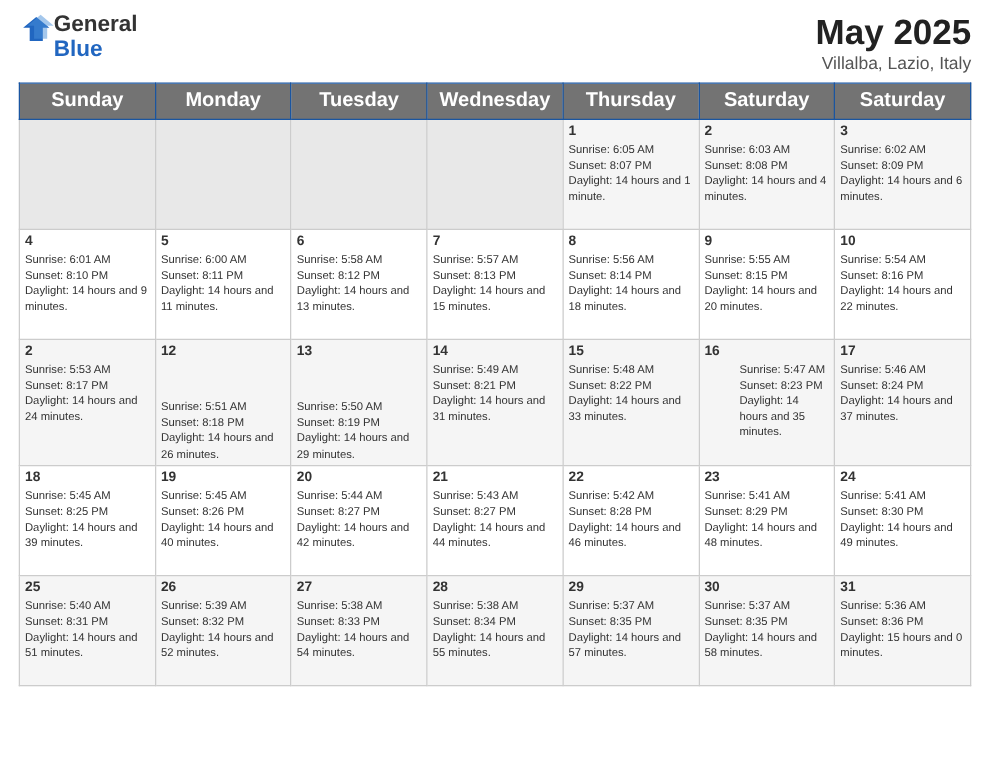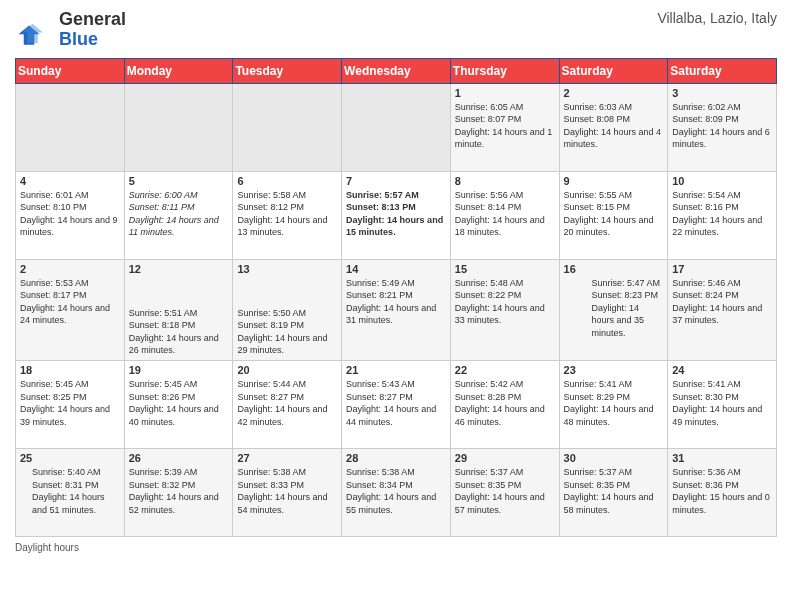--- a/index.html
+++ b/index.html
@@ -17,22 +17,22 @@
       padding: 10px 15px 10px 15px;
     }
     .header {
       display: flex;
       justify-content: space-between;
       align-items: flex-start;
       margin-bottom: 8px;
     }
     .logo {
       display: flex;
-      align-items: flex-end;
-      gap: 16px;
+      align-items: flex-start;
+      gap: 0;
     }
     .logo-text {
       font-size: 18px;
       font-weight: bold;
       line-height: 1.1;
     }
     .logo-general { color: #333; }
     .logo-blue { color: #2166c0; }
     .logo-icon {
       width: 28px;
@@ -49,25 +49,25 @@
     .title-location {
       font-size: 14px;
       color: #555;
     }
     .calendar {
       width: 100%;
       border-collapse: collapse;
       table-layout: fixed;
     }
     .calendar thead th {
-      background: #ef4444;
+      background: #737373;
       color: #fff;
-      font-size: 12px;
+      font-size: 16px;
       font-weight: bold;
-      text-align: left;
+      text-align: center;
       padding: 5px 2px;
       border: 1px solid #1a55a0;
     }
     .calendar tbody td {
       border: 1px solid #ccc;
       vertical-align: top;
       padding: 3px 4px;
       font-size: 9.5px;
       color: #333;
       height: 88px;
@@ -110,20 +110,21 @@
       <svg class="logo-icon" viewBox="0 0 32 32">
         <polygon points="16,4 28,14 22,14 22,26 10,26 10,14 4,14" fill="#2166c0"></polygon>
         <polygon points="20,2 32,12 26,12 26,24 14,24 14,12 8,12" fill="#4a90d9" opacity="0.5"></polygon>
       </svg>
       <div class="logo-text">
         <span class="logo-general">General</span><br>
         <span class="logo-blue">Blue</span>
       </div>
     </div>
     <div class="title-block">
+      <div class="title-month">May 2025</div>
       <div class="title-location">Villalba, Lazio, Italy</div>
     </div>
   </div>
 
   <table class="calendar">
     <thead>
       <tr>
       <th>Sunday</th>
           <th>Monday</th>
           <th>Tuesday</th>
@@ -160,33 +161,33 @@
         </tr>
         <tr>
           <td>
             <span class="day-number">4</span>
             <div class="cell-text" style="white-space: pre-line;">Sunrise: 6:01 AM
 Sunset: 8:10 PM
 Daylight: 14 hours and 9 minutes.</div>
           </td>
           <td>
             <span class="day-number">5</span>
-            <div class="cell-text" style="white-space: pre-line; font-style: italic;">Sunrise: 6:00 AM
+            <div class="cell-text" style="white-space: pre-line;">Sunrise: 6:00 AM
 Sunset: 8:11 PM
 Daylight: 14 hours and 11 minutes.</div>
           </td>
           <td>
             <span class="day-number">6</span>
             <div class="cell-text" style="white-space: pre-line;">Sunrise: 5:58 AM
 Sunset: 8:12 PM
 Daylight: 14 hours and 13 minutes.</div>
           </td>
           <td>
             <span class="day-number">7</span>
-            <div class="cell-text" style="white-space: pre-line; font-weight: bold;">Sunrise: 5:57 AM
+            <div class="cell-text" style="white-space: pre-line;">Sunrise: 5:57 AM
 Sunset: 8:13 PM
 Daylight: 14 hours and 15 minutes.</div>
           </td>
           <td>
             <span class="day-number">8</span>
             <div class="cell-text" style="white-space: pre-line;">Sunrise: 5:56 AM
 Sunset: 8:14 PM
 Daylight: 14 hours and 18 minutes.</div>
           </td>
           <td>
@@ -286,21 +287,21 @@
           <td>
             <span class="day-number">24</span>
             <div class="cell-text" style="white-space: pre-line;">Sunrise: 5:41 AM
 Sunset: 8:30 PM
 Daylight: 14 hours and 49 minutes.</div>
           </td>
         </tr>
         <tr>
           <td>
             <span class="day-number">25</span>
-            <div class="cell-text" style="white-space: pre-line; margin-left: 12px;">Sunrise: 5:40 AM
+            <div class="cell-text" style="white-space: pre-line;">Sunrise: 5:40 AM
 Sunset: 8:31 PM
 Daylight: 14 hours and 51 minutes.</div>
           </td>
           <td>
             <span class="day-number">26</span>
             <div class="cell-text" style="white-space: pre-line;">Sunrise: 5:39 AM
 Sunset: 8:32 PM
 Daylight: 14 hours and 52 minutes.</div>
           </td>
           <td>
@@ -330,16 +331,13 @@
           <td>
             <span class="day-number">31</span>
             <div class="cell-text" style="white-space: pre-line;">Sunrise: 5:36 AM
 Sunset: 8:36 PM
 Daylight: 15 hours and 0 minutes.</div>
           </td>
         </tr>
       </tbody>
   </table>
 
-  <div class="legend">
-    <span>Daylight hours</span>
-  </div>
 </div>
 
 </body></html>

